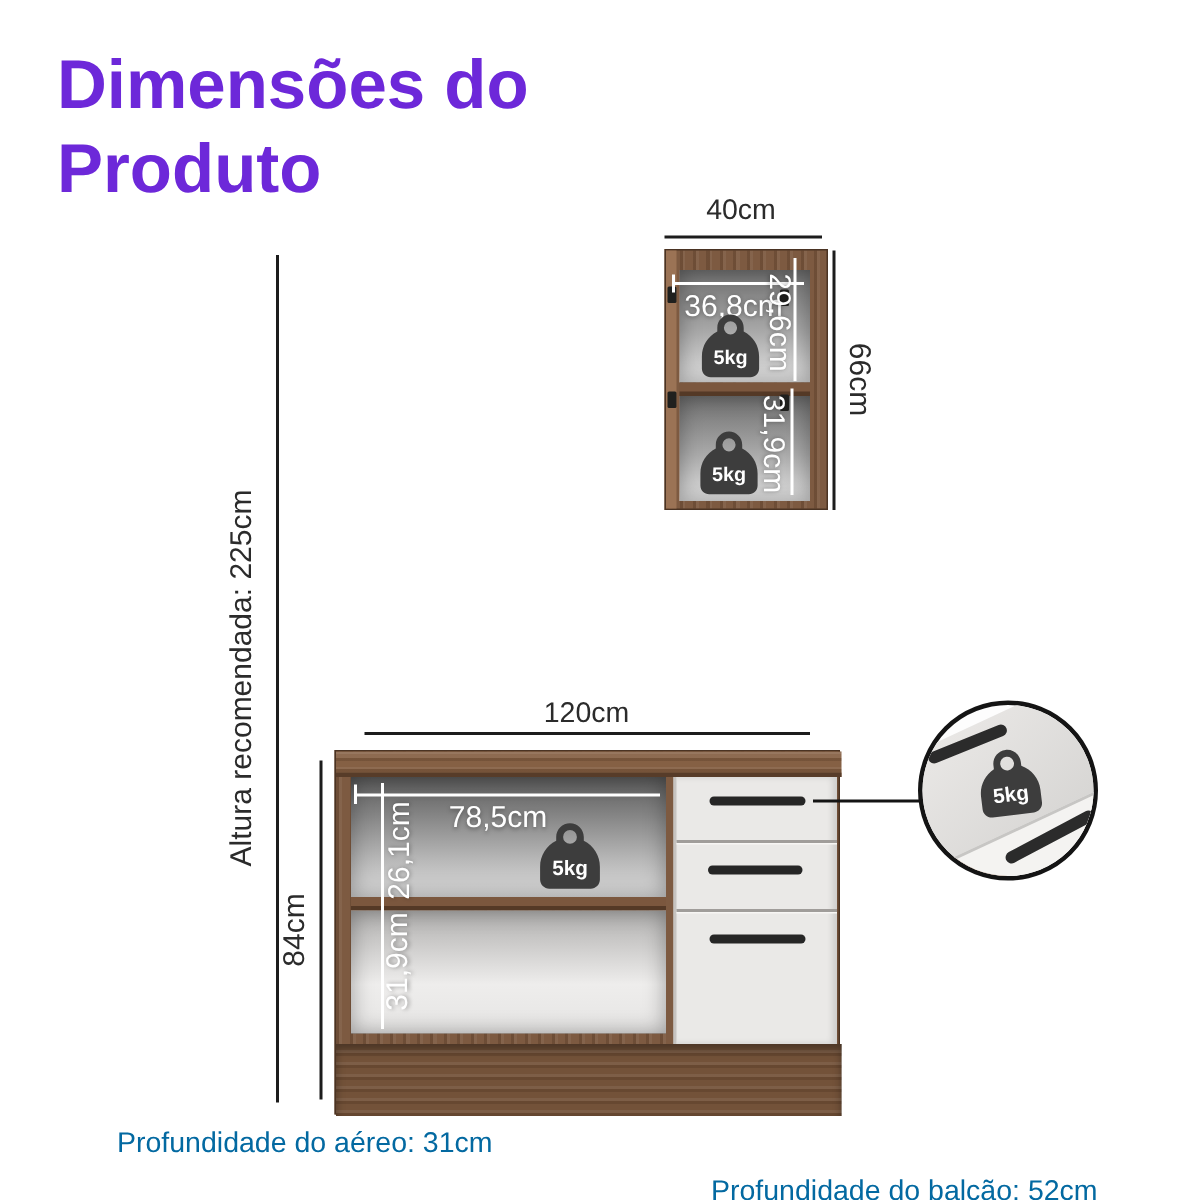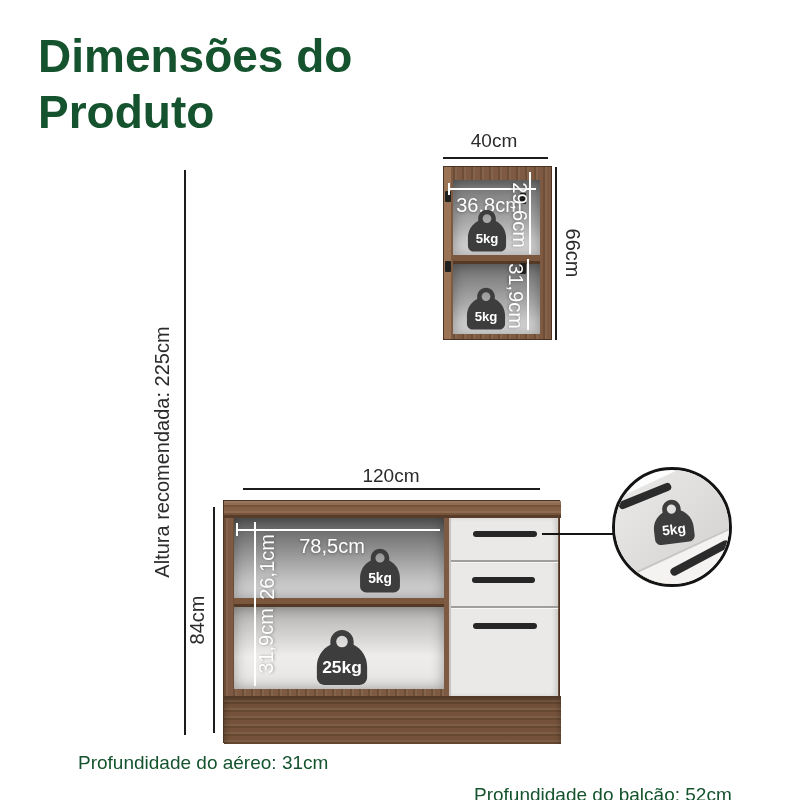--- a/index.html
+++ b/index.html
@@ -15,21 +15,21 @@
   .dim.big{font-size:20px;}
   .dim.rot-cw{transform:translate(-50%,-50%) rotate(90deg);}
   .dim.rot-ccw{transform:translate(-50%,-50%) rotate(-90deg);}
 
   .wdim{position:absolute;color:#ffffff;font-size:20px;white-space:nowrap;
         transform:translate(-50%,-50%);text-shadow:0 1px 3px rgba(0,0,0,.35);}
   .wdim.rot-cw{transform:translate(-50%,-50%) rotate(90deg);}
   .wdim.rot-ccw{transform:translate(-50%,-50%) rotate(-90deg);}
 
   .title{position:absolute;left:38px;top:28px;width:420px;
-         font-size:46px;line-height:56px;font-weight:bold;color:#14532d;}
+         font-size:46px;line-height:56px;font-weight:bold;color:#6d28d9;}
 
   .wood-v{background-color:#7d5a41;
     background-image:repeating-linear-gradient(90deg,rgba(55,32,16,.22) 0 2px,
       rgba(255,255,255,.06) 2px 4px,transparent 4px 9px);}
   .wood-h{background-color:#856044;
     background-image:repeating-linear-gradient(0deg,rgba(55,32,16,.20) 0 2px,
       rgba(255,255,255,.07) 2px 4px,transparent 4px 8px);}
 
   .cab{position:absolute;border:1px solid #4a3323;box-sizing:border-box;}
 
@@ -62,21 +62,21 @@
   .dd-surface{position:absolute;left:-34px;top:4px;width:196px;height:88px;
               background:linear-gradient(160deg,#eceae8,#d2d1cf);transform:rotate(-25deg);}
   .dd-wood{position:absolute;left:-16px;top:98px;width:96px;height:26px;
            background:#8a6244;transform:rotate(-25deg);}
   .dd-front{position:absolute;left:-22px;top:76px;width:206px;height:48px;
             background:#f4f3f1;border-top:2px solid #c7c6c4;transform:rotate(-25deg);}
   .dd-h1{left:2px;top:22px;width:56px;height:8px;border-radius:4px;transform:rotate(-22deg);}
   .dd-h2{left:52px;top:84px;width:66px;height:8px;border-radius:4px;transform:rotate(-28deg);}
   .dd-handle{position:absolute;background:#2b2b2b;}
 
-  .caption{position:absolute;font-size:19px;color:#14532d;white-space:nowrap;}
+  .caption{position:absolute;font-size:19px;color:#0369a1;white-space:nowrap;}
 </style>
 </head>
 <body>
 
 <div id="canvas">
 
   <div class="title">Dimensões do Produto</div>
 
   <div class="line" style="left:184px;top:170px;width:2px;height:565px;"></div>
   <div class="dim big rot-ccw" style="left:162px;top:452px;">Altura recomendada: 225cm</div>
@@ -151,26 +151,20 @@
   <div class="wdim rot-ccw" style="left:267px;top:567px;">26,1cm</div>
   <div class="wdim rot-ccw" style="left:266px;top:641px;">31,9cm</div>
 
   <div class="weight" style="left:357px;top:548px;width:46px;height:46px;">
     <svg viewBox="0 0 60 60">
       <path fill-rule="evenodd" d="M30 1c6.6 0 12 5.4 12 12v3.4c8.6 4.3 14 12.9 14 22.6v11c0 4.4-3.6 8-8 8H12c-4.4 0-8-3.6-8-8V39c0-9.7 5.4-18.3 14-22.6V13c0-6.6 5.4-12 12-12zm0 6a6 6 0 100 12 6 6 0 000-12z"></path>
       <text x="30" y="46" font-size="18">5kg</text>
     </svg>
   </div>
 
-  <div class="weight" style="left:313px;top:629px;width:58px;height:58px;">
-    <svg viewBox="0 0 60 60">
-      <path fill-rule="evenodd" d="M30 1c6.6 0 12 5.4 12 12v3.4c8.6 4.3 14 12.9 14 22.6v11c0 4.4-3.6 8-8 8H12c-4.4 0-8-3.6-8-8V39c0-9.7 5.4-18.3 14-22.6V13c0-6.6 5.4-12 12-12zm0 6a6 6 0 100 12 6 6 0 000-12z"></path>
-      <text x="30" y="45" font-size="18">25kg</text>
-    </svg>
-  </div>
 
   <div class="line" style="left:542px;top:533px;width:74px;height:2px;background:#141414;"></div>
 
   <div class="detail-circle" style="left:612px;top:467px;">
     <div class="dd-surface"></div>
     <div class="dd-wood"></div>
     <div class="dd-front"></div>
     <div class="dd-handle dd-h1"></div>
     <div class="dd-handle dd-h2"></div>
     <div class="weight" style="left:35px;top:29px;width:46px;height:46px;transform:rotate(-7deg);">

